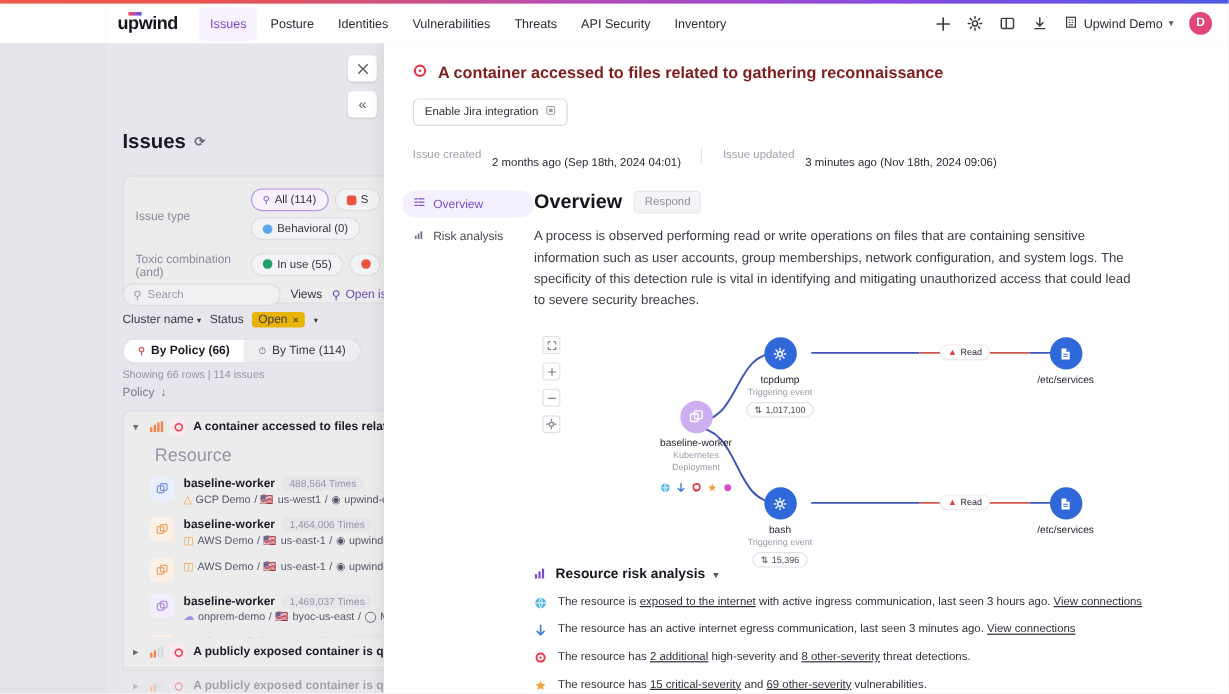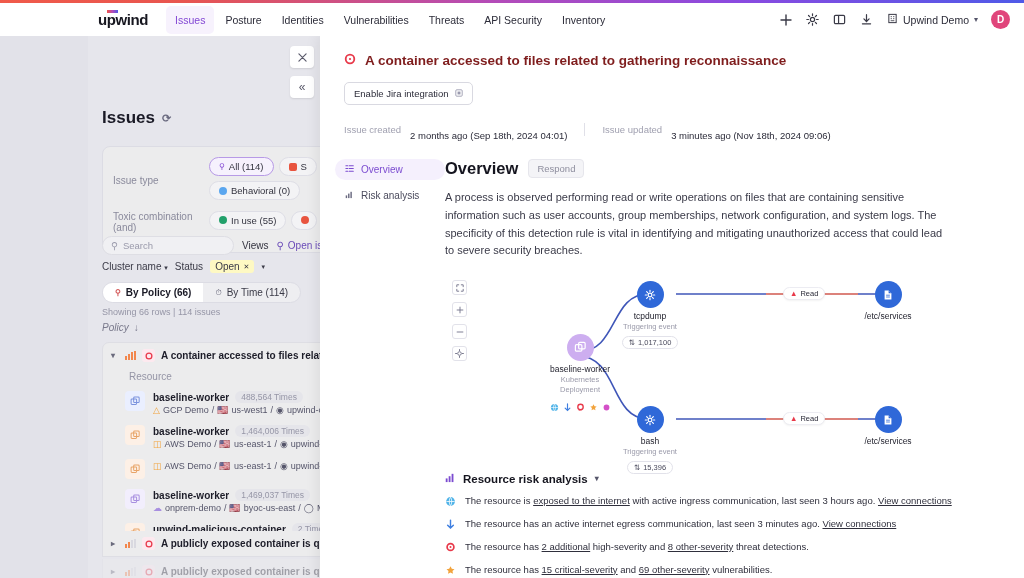--- a/index.html
+++ b/index.html
@@ -110,58 +110,58 @@
   .views-lbl { font-size: 10px; color: #33333f; cursor: pointer; }
   .view-chip {
     font-size: 10px; color: #6a4bb8; display: flex; align-items: center; gap: 4px;
     cursor: pointer;
   }
   .filters-row2 {
     position: absolute; top: 224px; left: 14px; display: flex; align-items: center;
     gap: 7px; font-size: 10px; color: #3a3a47;
   }
   .status-pill {
-    background: #fef9c3; border-radius: 3px; padding: 1px 5px;
+    background: #eab308; border-radius: 3px; padding: 1px 5px;
     display: flex; align-items: center; gap: 4px; cursor: pointer;
   }
   .seg {
     position: absolute; top: 246px; left: 14px; display: flex;
     border: 1px solid #dcdce4; border-radius: 12px; overflow: hidden; background: #eeeef1;
   }
   .seg-item {
     font-size: 10px; padding: 4px 12px; color: #3a3a47; display: flex;
     align-items: center; gap: 5px; cursor: pointer;
   }
   .seg-item.active { background: #ffffff; font-weight: bold; color: #1a1a26; }
   .showing {
     position: absolute; top: 271px; left: 14px; font-size: 9px; color: #9595a6;
   }
   .policy-hdr {
     position: absolute; top: 286px; left: 14px; font-size: 10px; color: #7a7a8c;
-    display: flex; align-items: center; gap: 5px; cursor: pointer; font-style: italic;
+    display: flex; align-items: center; gap: 5px; cursor: pointer;
   }
 
   .issue-group {
     position: absolute; left: 14px; width: 310px;
     background: #ececed; border: 1px solid #dedee4;
     border-top-left-radius: 7px; border-top-right-radius: 7px;
   }
   .group-hdr {
     display: flex; align-items: center; gap: 6px; padding: 6px 8px;
     font-size: 10px; font-weight: bold; color: #1d1d29; white-space: nowrap;
     overflow: hidden; cursor: pointer;
   }
   .caret { font-size: 8px; color: #6a6a7c; width: 8px; }
   .bars { display: flex; align-items: flex-end; gap: 1px; height: 9px; }
   .bars i { width: 2px; background: #f2874d; display: block; }
   .sev-ic {
     width: 13px; height: 13px; border-radius: 3px; background: #fde9ef;
     display: flex; align-items: center; justify-content: center; flex: none;
   }
-  .res-sub { font-size: 10px; color: #9595a6; padding: 3px 8px 4px 26px; }
+  .res-sub { font-size: 15px; color: #9595a6; padding: 3px 8px 4px 26px; }
   .res-row {
     display: flex; gap: 8px; padding: 5px 8px 5px 22px; align-items: flex-start;
     cursor: pointer;
   }
   .res-icon {
     width: 20px; height: 20px; border-radius: 4px; flex: none;
     display: flex; align-items: center; justify-content: center;
   }
   .res-name {
     font-size: 10px; font-weight: bold; color: #1d1d29;

